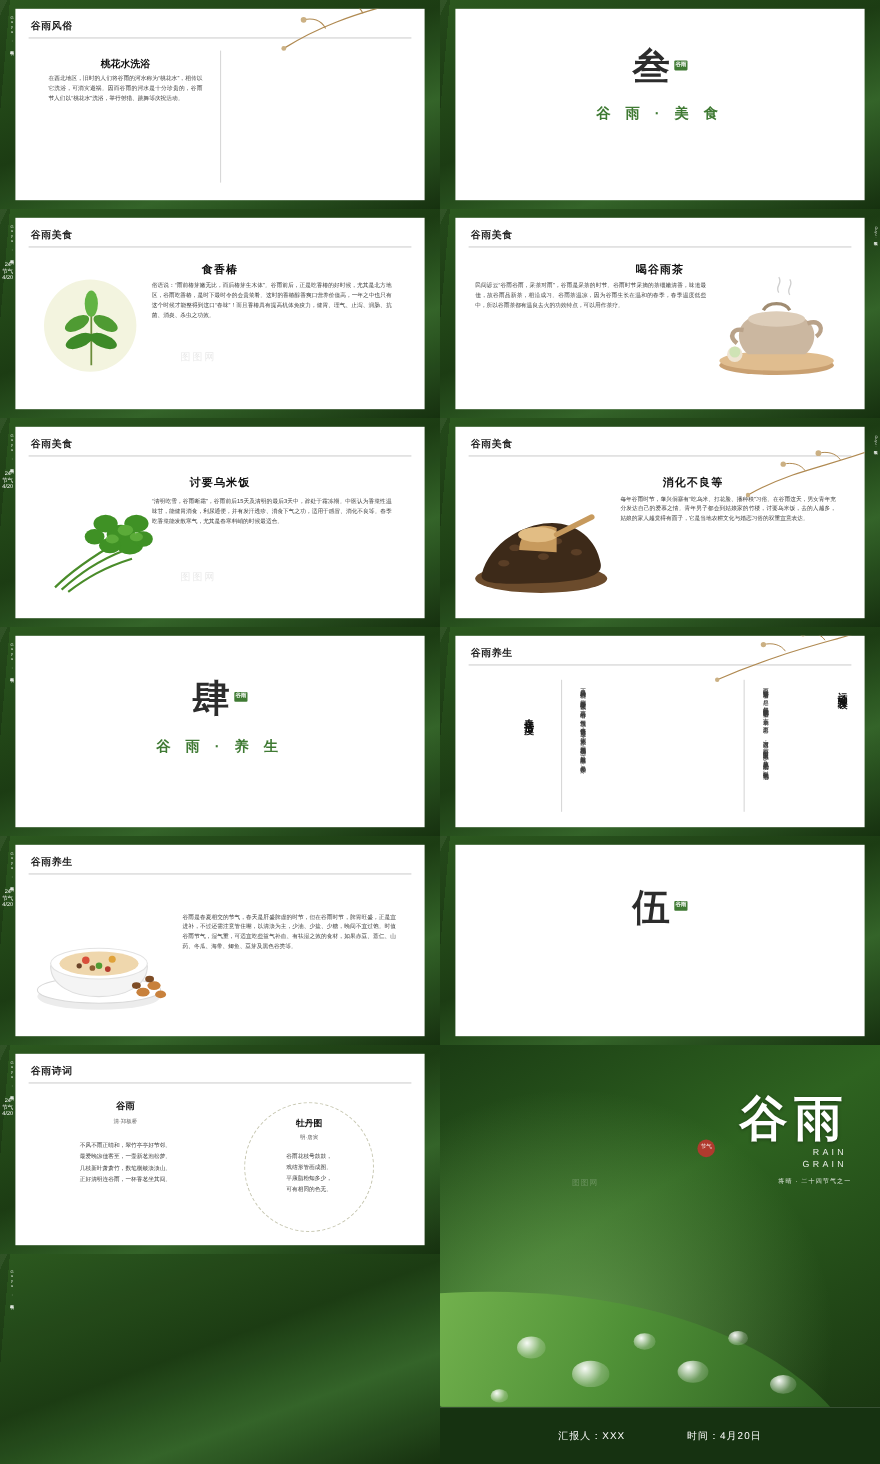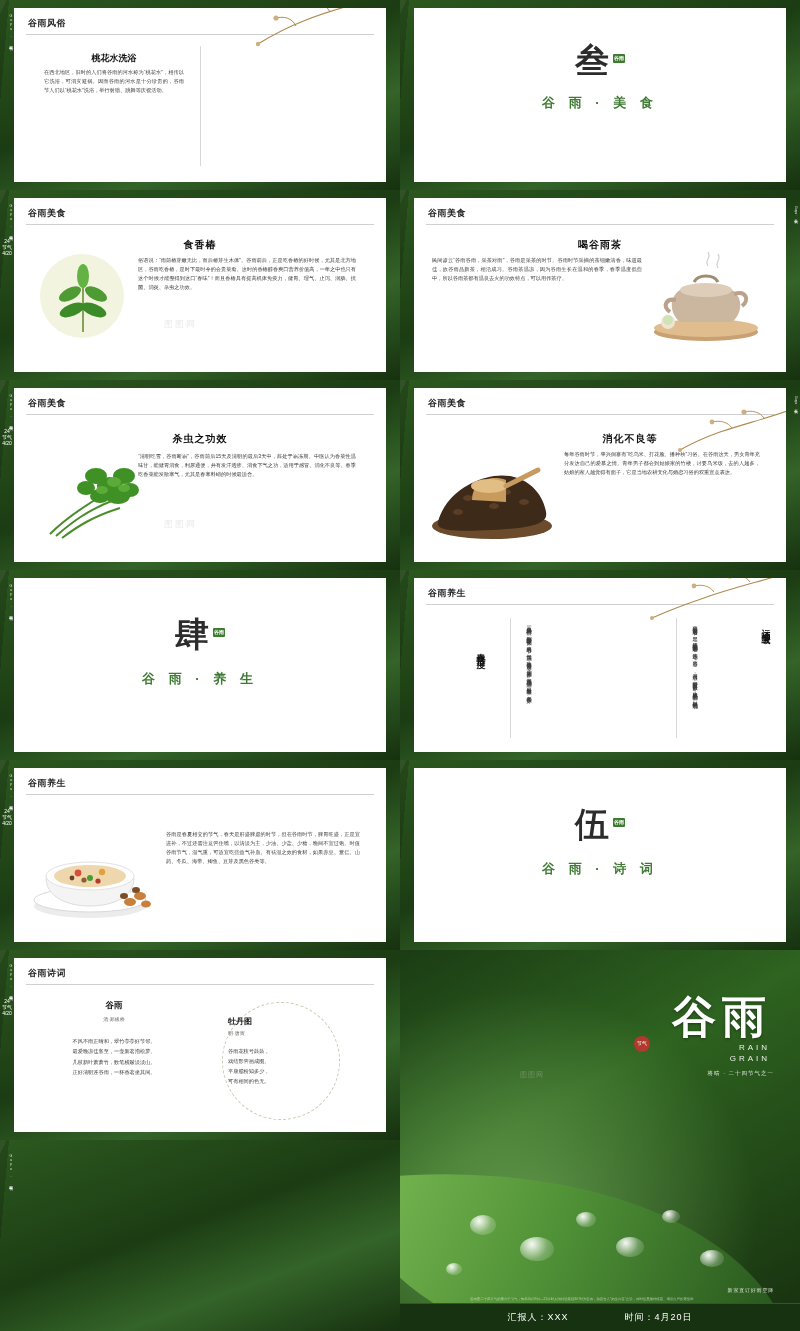--- a/index.html
+++ b/index.html
@@ -224,21 +224,21 @@
     font-size: 5px;
     line-height: 1.05;
     display: flex; align-items: center; justify-content: center;
     text-align: center;
   }
 
   
   .footer {
     position: absolute;
     left: 400px; right: 0; bottom: 0;
-    height: 28px;
+    height: 52px;
     background: #163211;
     border-top: 1px solid rgba(255,255,255,.15);
     display: flex;
     align-items: center;
     justify-content: center;
     gap: 56px;
     color: #fff;
     font-size: 9px;
     letter-spacing: 1px;
   }
@@ -354,21 +354,21 @@
         </svg>
       </div>
     </div>
 
     <div class="cell">
       <div class="micro">Guyu · 二十四节气</div>
       <div class="micro-date">24<br>节气<br>4/20</div>
       <div class="slide">
         <div class="sl-title">谷雨美食</div>
         <div class="sl-rule"></div>
-        <div class="sl-head" style="top:44px;">杀虫之功效</div>
+        <div class="sl-head" style="top:44px;">讨要乌米饭</div>
         <svg class="art" style="left:16px; top:58px;" width="110" height="96" viewBox="0 0 110 96">
           <path d="M20 88 C36 72 54 60 78 46" stroke="#4a8c2a" stroke-width="2" fill="none"></path>
           <path d="M26 90 C42 76 58 64 84 54" stroke="#4a8c2a" stroke-width="2" fill="none"></path>
           <path d="M32 92 C48 80 64 70 90 62" stroke="#4a8c2a" stroke-width="2" fill="none"></path>
           <g fill="#3f9125">
             <ellipse cx="80" cy="40" rx="13" ry="9"></ellipse>
             <ellipse cx="94" cy="30" rx="11" ry="8"></ellipse>
             <ellipse cx="66" cy="30" rx="11" ry="8"></ellipse>
             <ellipse cx="88" cy="50" rx="12" ry="8"></ellipse>
             <ellipse cx="70" cy="50" rx="10" ry="7"></ellipse>
@@ -481,21 +481,20 @@
             <ellipse cx="108" cy="64" rx="4" ry="3"></ellipse>
           </g>
         </svg>
         <div class="body-text" style="position:absolute; left:152px; top:62px; width:194px;">谷雨是春夏相交的节气，春天是肝盛脾虚的时节，但在谷雨时节，脾胃旺盛，正是宜进补，不过还需注意管住嘴，以清淡为主，少油、少盐、少糖，晚间不宜过饱。时值谷雨节气，湿气重，可适宜吃些益气补血、有祛湿之效的食材，如果赤豆、薏仁、山药、冬瓜、海带、鲫鱼、豆芽及黑色谷类等。</div>
       </div>
     </div>
 
     <div class="cell">
       <div class="slide">
         <div class="cover-num" style="top:34px;"><span>伍</span><span class="seal">谷雨</span></div>
-        <div class="cover-sub" style="top:92px;">谷 雨 · 诗 词</div>
       </div>
     </div>
 
     <div class="cell">
       <div class="micro">Guyu · 二十四节气</div>
       <div class="micro-date">24<br>节气<br>4/20</div>
       <div class="slide">
         <div class="sl-title">谷雨诗词</div>
         <div class="sl-rule"></div>
 
@@ -504,21 +503,21 @@
           <div style="font-size:5px; color:#666; margin-top:4px;">清·郑板桥</div>
           <div style="margin-top:14px; font-size:5.2px; line-height:2.0; color:#3b3b3b;">
             <div>不风不雨正晴和，翠竹亭亭好节邻。</div>
             <div>最爱晚凉佳客至，一壶新茗泡松萝。</div>
             <div>几枝新叶萧萧竹，数笔横皴淡淡山。</div>
             <div>正好清明连谷雨，一杯香茗坐其间。</div>
           </div>
         </div>
 
         <div class="ring" style="left:208px; top:44px; width:118px; height:118px;"></div>
-        <div style="position:absolute; left:214px; top:58px; width:106px; text-align:left;">
+        <div style="position:absolute; left:214px; top:58px; width:106px; text-align:center;">
           <div style="font-size:8px; font-weight:bold; color:#111;">牡丹图</div>
           <div style="font-size:5px; color:#666; margin-top:3px;">明·唐寅</div>
           <div style="margin-top:10px; font-size:5.2px; line-height:1.95; color:#3b3b3b;">
             <div>谷雨花枝号鼓鼓，</div>
             <div>戏结形管画成图。</div>
             <div>平康脂粉知多少，</div>
             <div>可有相同的色无。</div>
           </div>
         </div>
       </div>

